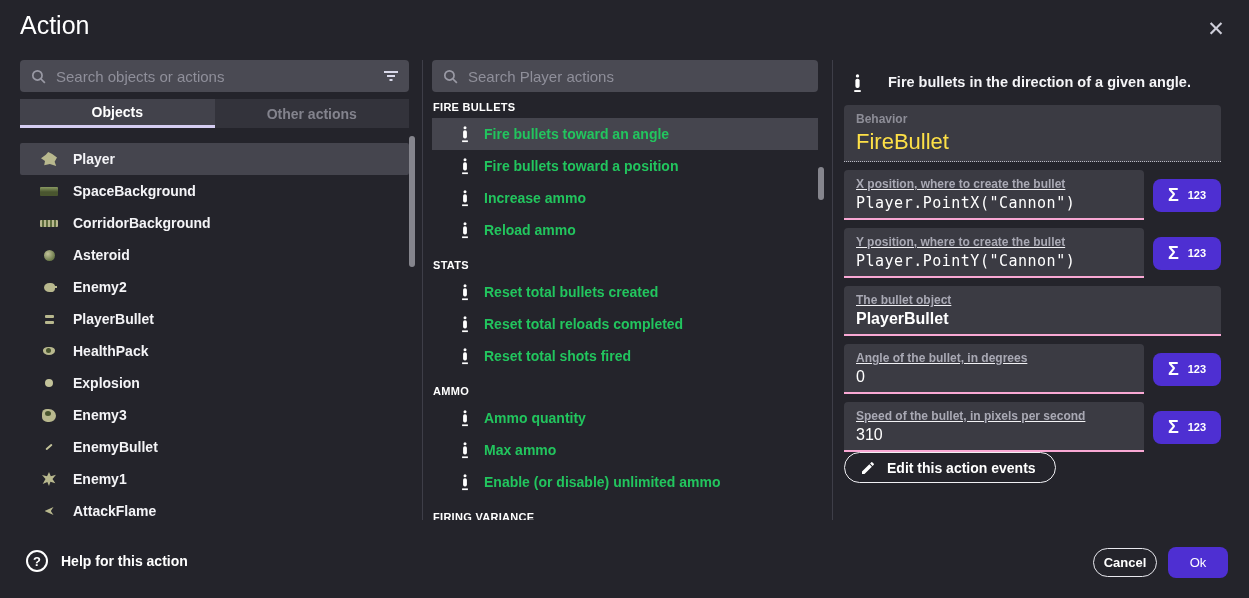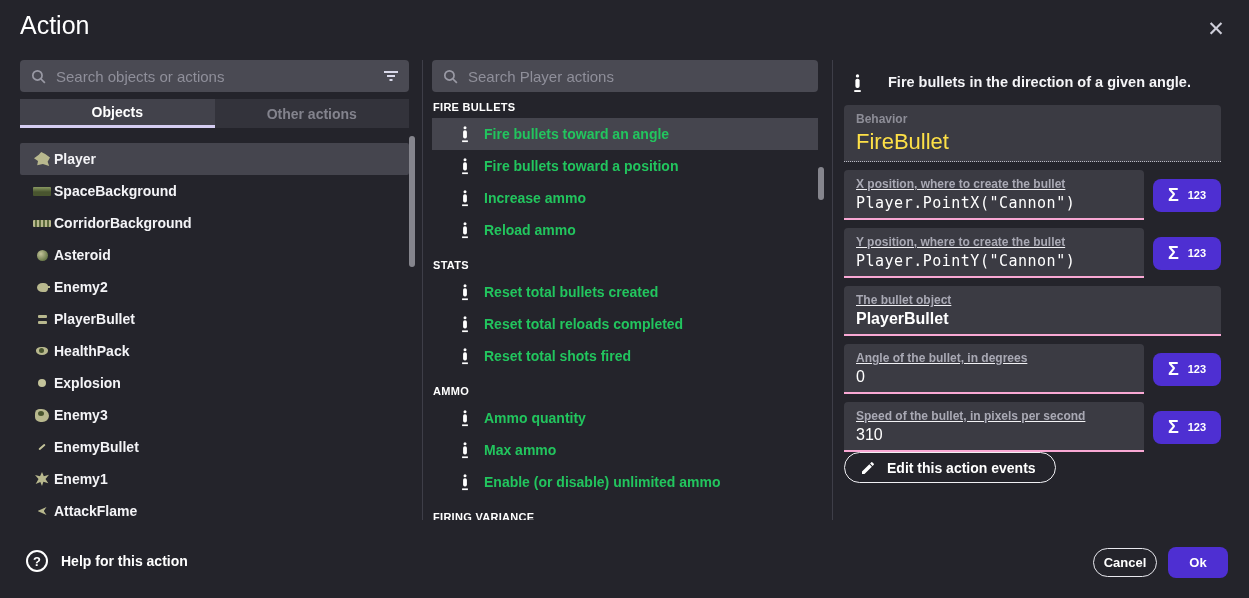--- a/index.html
+++ b/index.html
@@ -30,21 +30,21 @@
   .searchbar input { flex:1; background:transparent; border:none; outline:none; color:#e8e8ee; font-size:15px; font-family:inherit; }
   .searchbar input::placeholder { color:#8f8f9a; }
   .sicon { flex:none; display:flex; }
   
   .tabs { display:flex; margin-top:7px; height:29px; }
   .tab { flex:1; display:flex; align-items:center; justify-content:center; font-size:14px; font-weight:bold; cursor:pointer; }
   .tab.active { background:#42424b; color:#fff; border-bottom:3px solid #d5cdf2; }
   .tab.inactive { background:#33333b; color:#83838d; }
   
   .obj-list { margin-top:15px; }
-  .obj-row { height:32px; display:flex; align-items:center; gap:2px; padding-left:12px; cursor:pointer; border-radius:2px; }
+  .obj-row { height:32px; display:flex; align-items:center; gap:14px; padding-left:19px; cursor:pointer; border-radius:2px; }
   .obj-row.selected { background:#45454e; }
   .obj-row .name { font-size:14px; font-weight:bold; color:#f4f4f7; }
   .oicon { width:20px; height:20px; flex:none; position:relative; display:flex; align-items:center; justify-content:center; }
   .oicon span { display:block; }
   .i-ship span   { width:16px; height:14px; background:#b8b88e; clip-path:polygon(0 45%,30% 20%,45% 0,70% 15%,100% 40%,85% 70%,95% 100%,55% 85%,20% 95%,25% 65%); }
   .i-strip span  { width:18px; height:9px; background:linear-gradient(#8a9a62, #49552f 55%); border-radius:1px; }
   .i-stripes span{ width:18px; height:7px; background:repeating-linear-gradient(90deg,#b8b88e 0 2px,#5c6b3c 2px 4px); border-radius:1px; }
   .i-rock span   { width:11px; height:11px; border-radius:50%; background:radial-gradient(circle at 35% 35%, #c3c39a, #6b7a4a 70%); }
   .i-ship2 span  { width:11px; height:9px; background:#b8b88e; border-radius:50% 40% 40% 50%; }
   .i-ship2 span::after { content:""; position:absolute; left:10px; top:9px; width:8px; height:2px; background:#b8b88e; }
@@ -84,21 +84,21 @@
   .edit-btn { margin-top:0; display:inline-flex; align-items:center; gap:11px; height:31px; padding:0 19px 0 15px;
     background:transparent; border:1px solid #f0f0f4; border-radius:16px; color:#fff; font-size:14px; font-weight:bold; cursor:pointer; font-family:inherit;justify-content:flex-end; }
   
   .help-link { position:absolute; left:26px; top:550px; display:flex; align-items:center; gap:13px; cursor:pointer; }
   .help-circle { width:22px; height:22px; border:2px solid #fff; border-radius:50%; display:flex; align-items:center; justify-content:center;
     font-size:13px; font-weight:bold; color:#fff; }
   .help-link .hlbl { font-size:14px; font-weight:bold; color:#fff; }
   .cancel-btn { position:absolute; left:1093px; top:548px; width:64px; height:29px; background:transparent;
     border:1px solid #e8e8ee; border-radius:15px; color:#fff; font-size:13px; font-weight:bold; cursor:pointer; font-family:inherit; }
   .ok-btn { position:absolute; left:1168px; top:547px; width:60px; height:31px; background:#4e2fd2;
-    border:none; border-radius:8px; color:#fff; font-size:13px; font-weight:bold; cursor:pointer; font-family:inherit; }
+    border:none; border-radius:8px; color:#fff; font-size:13px; font-weight:normal; cursor:pointer; font-family:inherit; }
 </style>
 </head>
 <body>
 
 <div class="dlg-title">Action</div>
 <div class="close-btn">✕</div>
 
 <div class="vdiv d1"></div>
 <div class="vdiv d2"></div>
 <div class="scroll-thumb thumb-left"></div>

